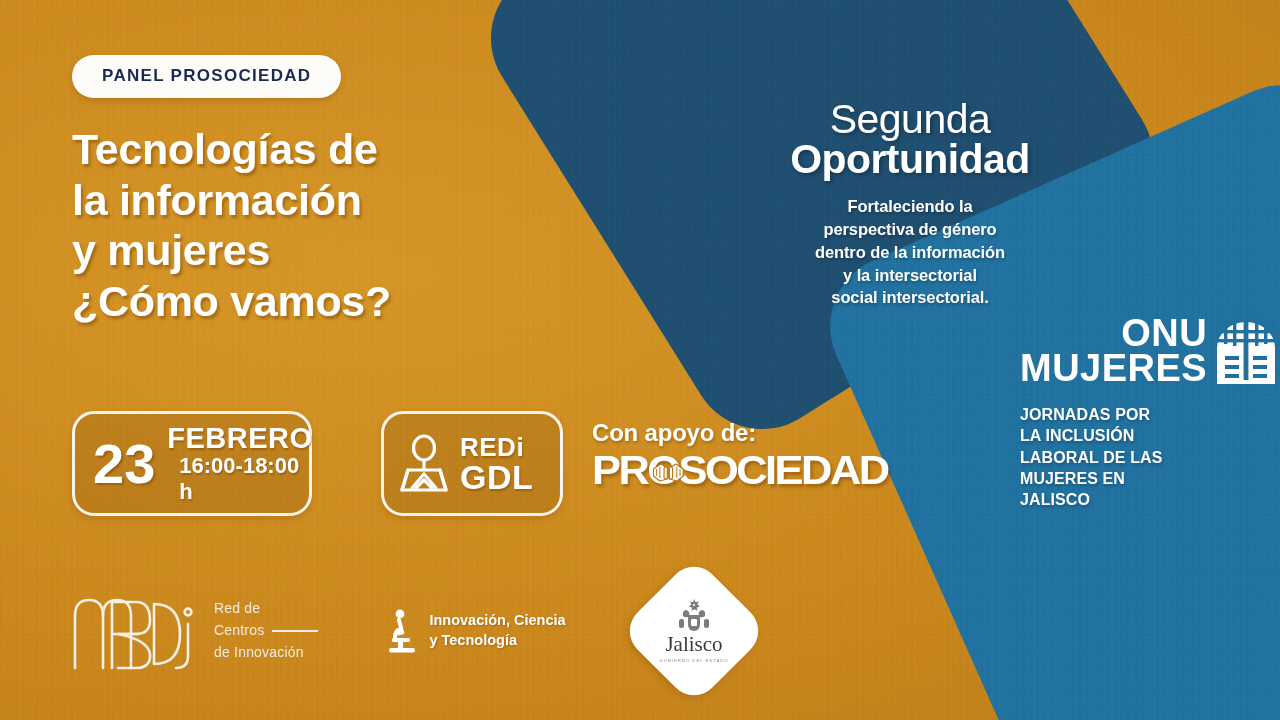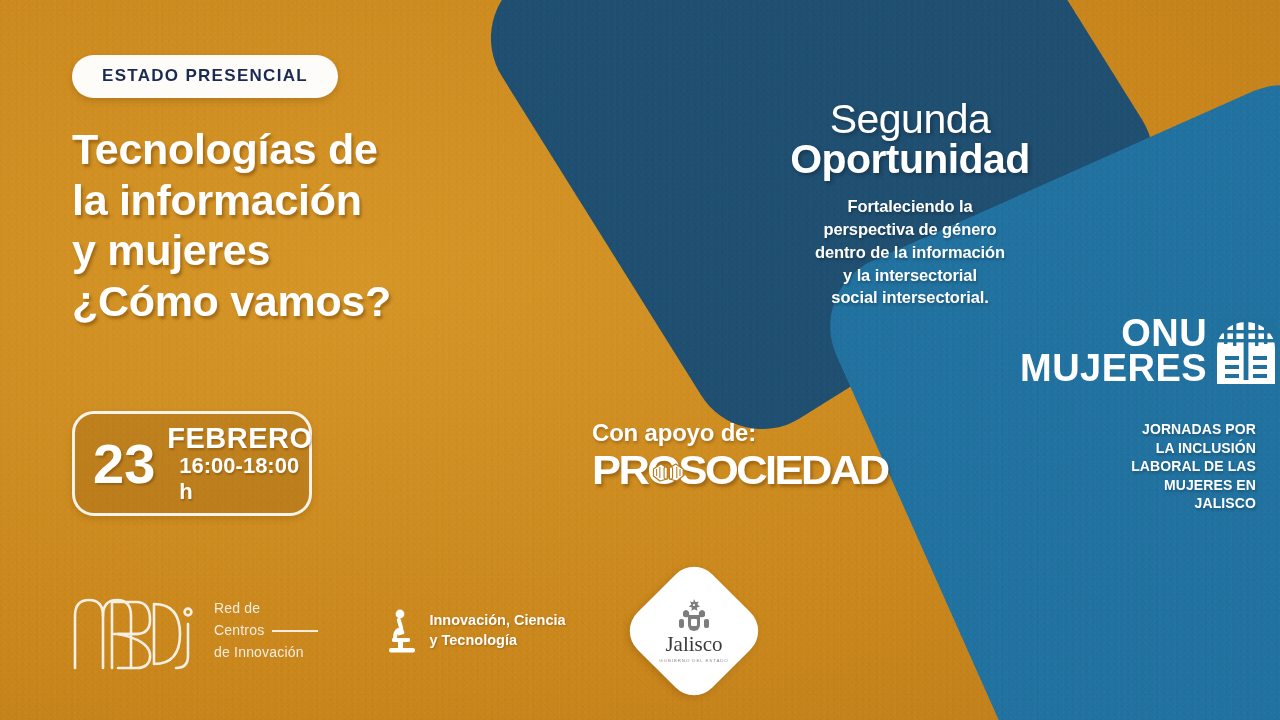--- a/index.html
+++ b/index.html
@@ -198,55 +198,73 @@
   #onu{
     position:absolute; left:1020px; top:316px;
     display:flex; align-items:center; gap:10px;
   }
   #onu-words{ line-height:.92; text-align:right; }
   #onu-words .w1{ color:#fff; font-size:38px; font-weight:bold; letter-spacing:.5px; }
   #onu-words .w2{ color:#fff; font-size:38px; font-weight:bold; letter-spacing:.5px; }
   #onu-emblem{ width:58px; height:66px; }
 
   #jornadas{
-    position:absolute; left:1020px; top:420px; width:236px;
-    text-align:right;
-    color:#ffffff; font-size:14px; font-weight:bold; line-height:1.33;
+    position:absolute; left:1020px; top:404px; width:236px;
+    text-align:left;
+    color:#ffffff; font-size:16px; font-weight:bold; line-height:1.33;
     letter-spacing:.1px;
     text-shadow:1px 2px 3px rgba(0,0,0,.25);
   }
 </style>
 </head>
 <body>
 
 <div id="poster">
 
   <div class="blob" id="blob-navy"></div>
   <div class="blob" id="blob-blue"></div>
   <div id="grain"></div>
 
   <div id="badge-panel">
-    <span>ESTADO PRESENCIAL</span>
+    <span>PANEL PROSOCIEDAD</span>
   </div>
 
   <div id="headline">
     <div>Tecnologías de</div>
     <div>la información</div>
     <div>y mujeres</div>
     <div>¿Cómo vamos?</div>
   </div>
 
   <div class="pill" id="pill-date">
     <div id="date-day">23</div>
     <div id="date-right">
       <div id="date-month">FEBRERO</div>
       <div id="date-time">16:00-18:00 h</div>
     </div>
   </div>
 
+  <div class="pill" id="pill-redi">
+    <svg width="52" height="60" viewBox="0 0 52 60">
+      <g fill="none" stroke="#ffffff" stroke-width="3.2" stroke-linecap="round" stroke-linejoin="round">
+        <ellipse cx="26" cy="14" rx="10.5" ry="12"></ellipse>
+        <line x1="26" y1="26" x2="26" y2="34"></line>
+        <path d="M10 36 L42 36 L48 56 L4 56 Z"></path>
+        <line x1="10" y1="36" x2="4" y2="56"></line>
+        <line x1="42" y1="36" x2="48" y2="56"></line>
+        <path d="M14 54 L26 40 L38 54"></path>
+        <path d="M18 54 L26 46"></path>
+        <path d="M34 54 L26 46"></path>
+      </g>
+    </svg>
+    <div id="redi-words">
+      <span class="l1">REDi</span>
+      <span class="l2">GDL</span>
+    </div>
+  </div>
 
   <div id="apoyo">
     <div id="apoyo-label">Con apoyo de:</div>
     <div id="prosociedad">
       <span>PROSOCIEDAD</span>
       <svg id="handshake" viewBox="0 0 32 30">
         <g fill="#ffffff" stroke="#b77a18" stroke-width="1.1" stroke-linejoin="round">
           <path d="M2 13 L9 8 L15 12 L15 23 L8 25 L2 20 Z"></path>
           <path d="M30 13 L23 8 L17 12 L17 23 L24 25 L30 20 Z"></path>
           <rect x="12" y="11" width="3" height="12" rx="1.4"></rect>

